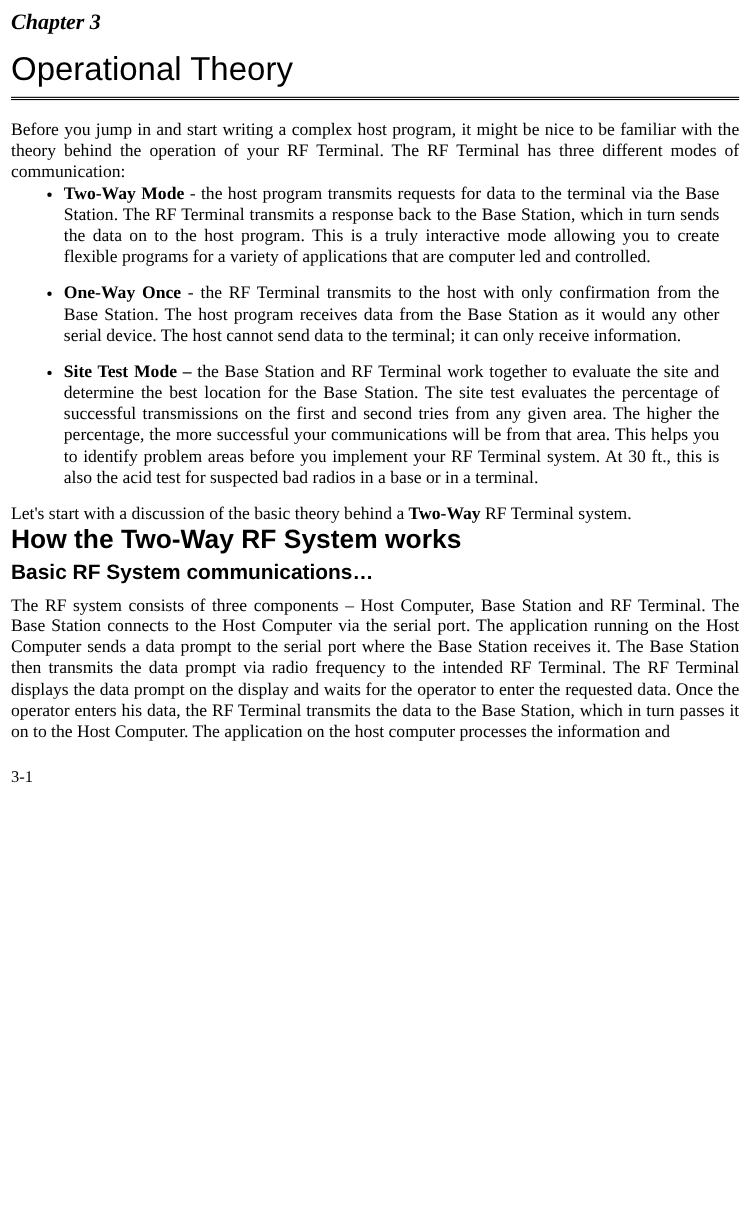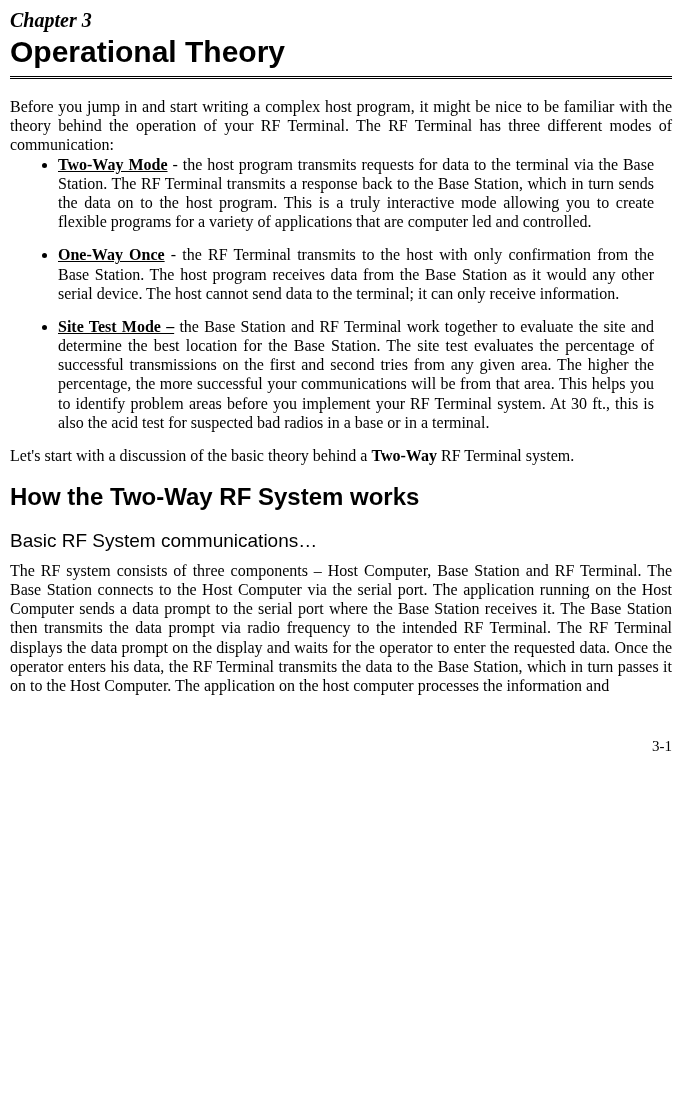--- a/index.html
+++ b/index.html
@@ -9,25 +9,25 @@
       background: #fff;
       margin: 0;
       padding: 8px 10px;
       width: 662px;
       line-height: 1.2;
     }
     .chapter-label {
       font-style: italic;
       font-weight: bold;
       font-size: 20px;
-      margin-bottom: 2px;
+      margin-bottom: 14px;
     }
     .chapter-title {
       font-family: Arial, Helvetica, sans-serif;
-      font-weight: bold;
+      font-weight: normal;
       font-size: 30px;
       margin-top: 0;
       margin-bottom: 6px;
     }
     .chapter-rule {
       border-top: 3px double #000;
       height: 0;
       margin-top: 0;
       margin-bottom: 18px;
     }
@@ -39,50 +39,48 @@
       margin: 0 0 14px 0;
       padding-left: 48px;
     }
     ul.bullets li {
       text-align: justify;
       margin-bottom: 14px;
       padding-right: 18px;
     }
     .mode-name {
       font-weight: bold;
-      text-decoration: underline;
     }
     .transition-para {
       text-align: justify;
-      margin-bottom: 18px;
     }
     .h2 {
       font-family: Arial, Helvetica, sans-serif;
       font-weight: bold;
       font-size: 24px;
-      margin-bottom: 18px;
+      margin-bottom: 4px;
     }
     .h3 {
       font-family: Arial, Helvetica, sans-serif;
-      font-weight: normal;
+      font-weight: bold;
       font-size: 19px;
       margin-bottom: 8px;
     }
     .body-para {
       text-align: justify;
       margin-bottom: 0;
     }
     .italic {
     }
     .bold {
       font-weight: bold;
     }
     .page-num {
-      text-align: right;
-      margin-top: 42px;
+      text-align: left;
+      margin-top: 23px;
       font-size: 15px;
     }
   </style>
 </head>
 <body>
 
 <div class="chapter-label">Chapter 3</div>
 <div class="chapter-title">Operational Theory</div>
 <div class="chapter-rule"></div>
 

